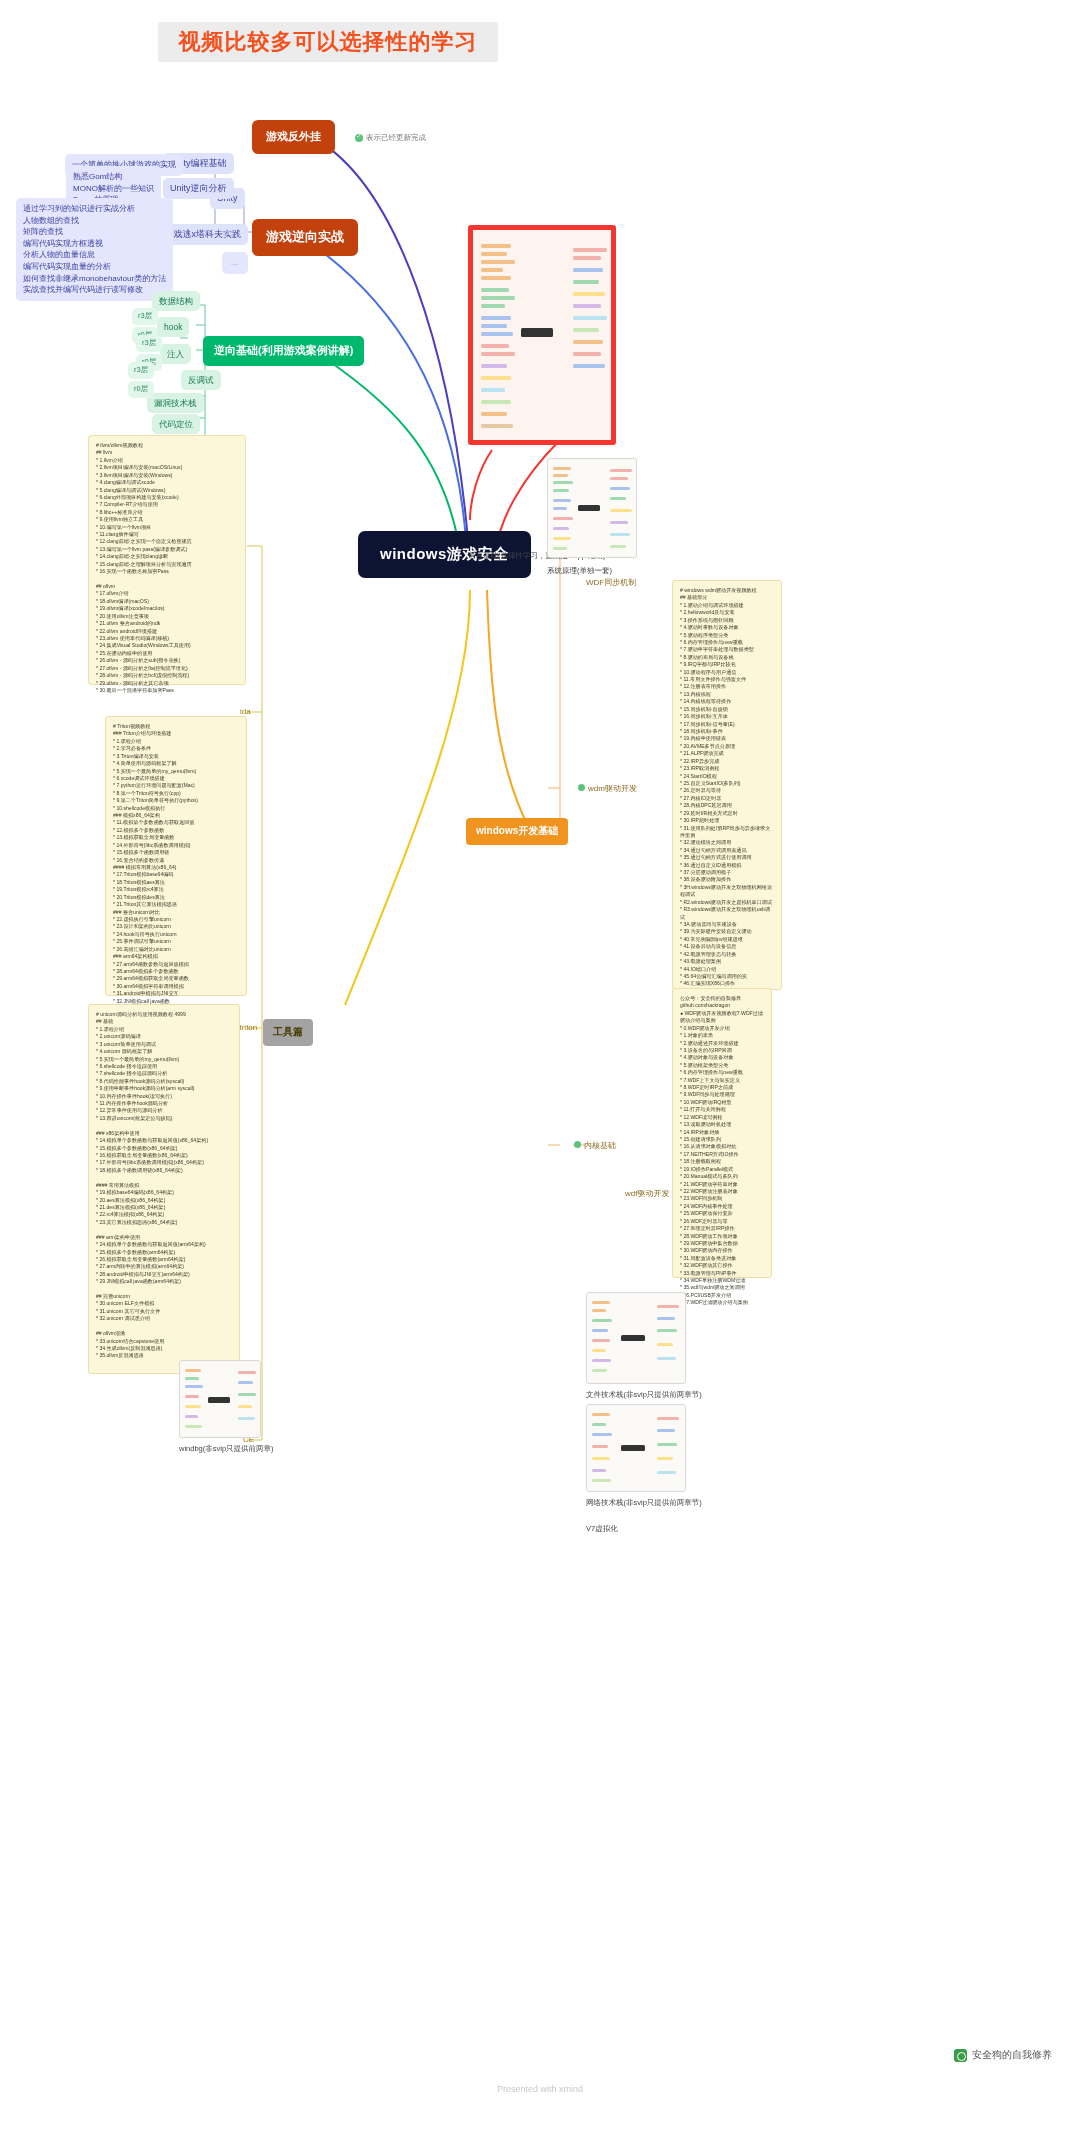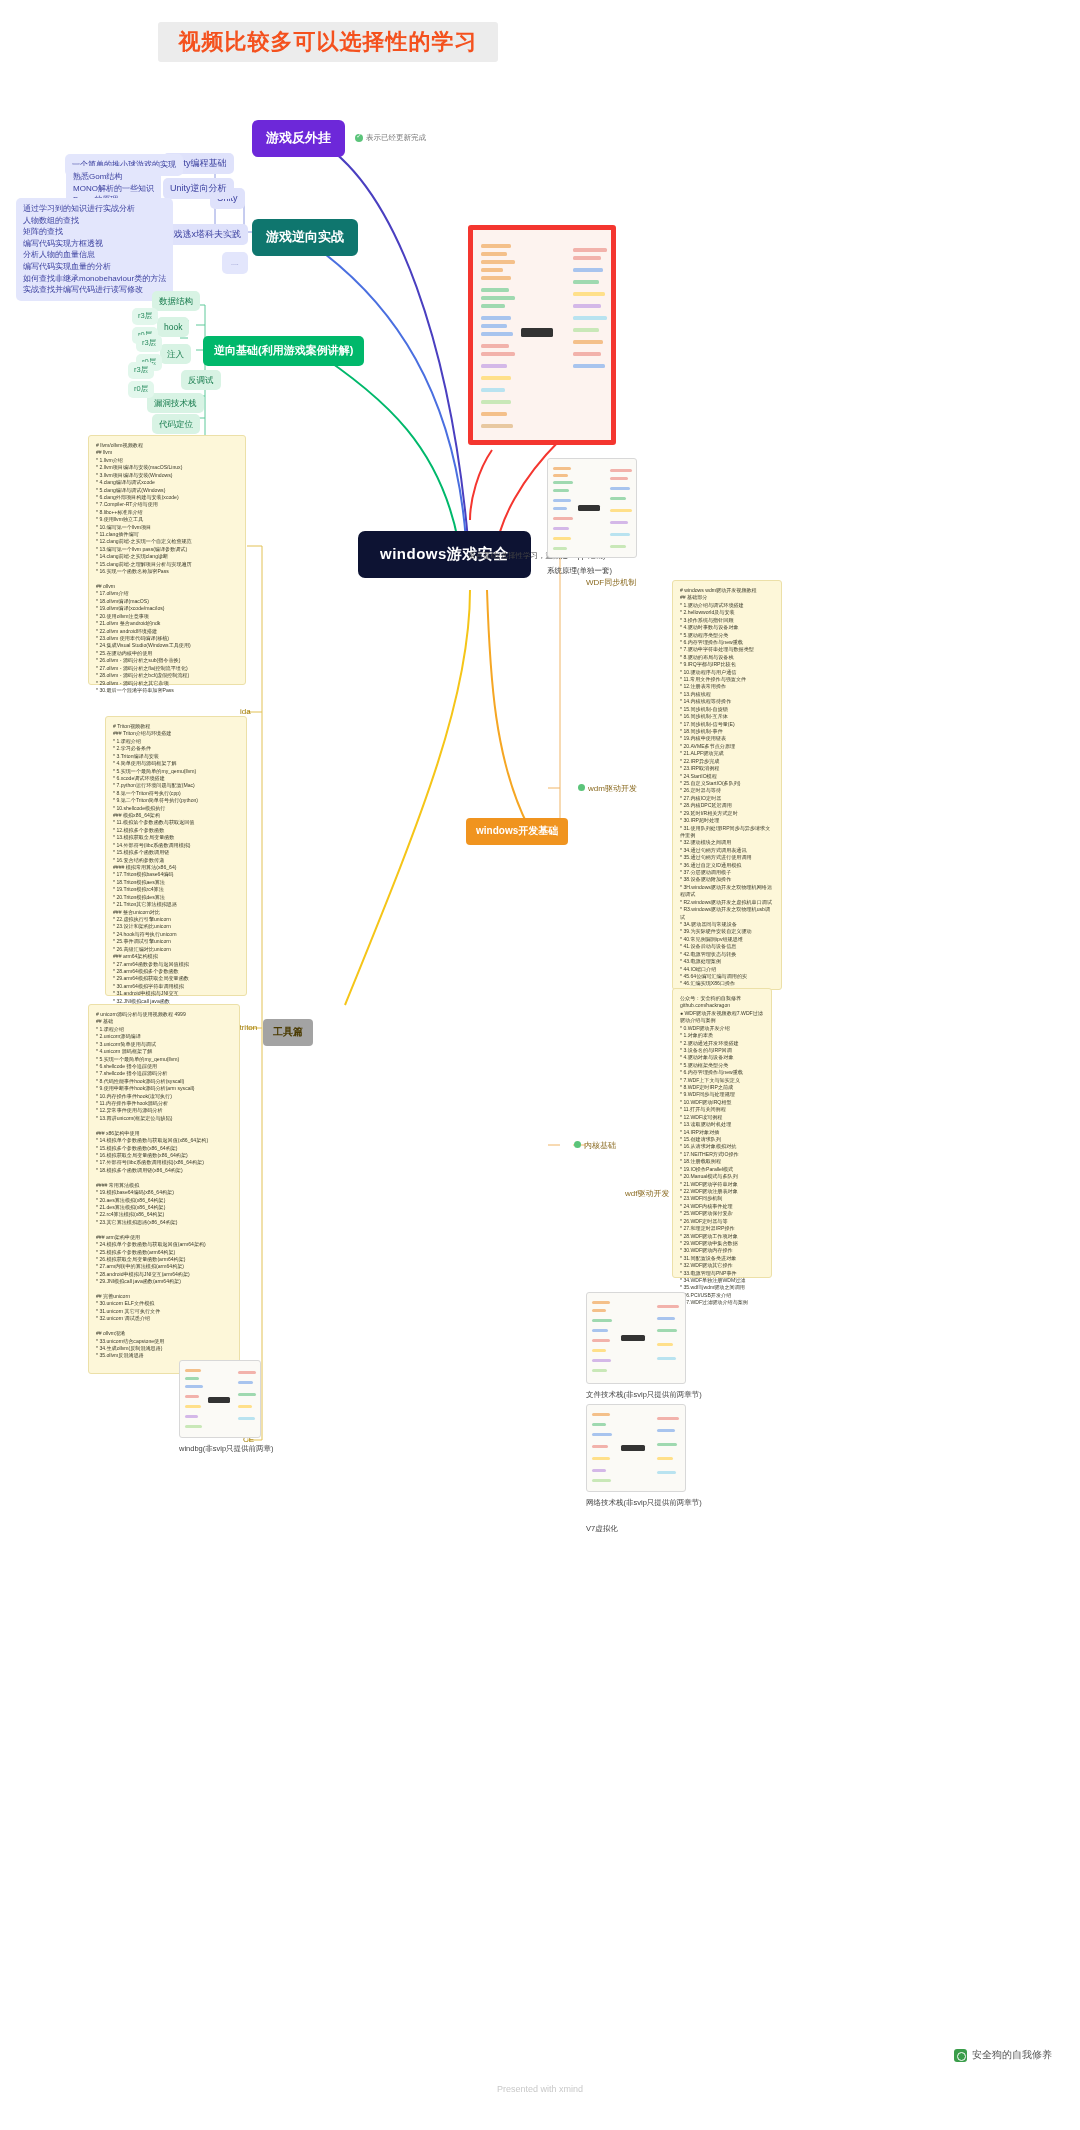--- a/index.html
+++ b/index.html
@@ -19,23 +19,23 @@
   .title-bar{
     position:absolute; left:158px; top:22px; width:340px; height:40px;
     background:#ececec; border-radius:3px;
     display:flex; align-items:center; justify-content:center;
   }
   .title-bar span{
     color:#f4511e; font-size:22px; font-weight:bold; letter-spacing:1px;
   }
 
   
-  .blue-main{ background:#6d28d9; color:#fff; font-weight:bold; font-size:13px;
+  .blue-main{ background:#c2410c; color:#fff; font-weight:bold; font-size:11px;
               padding:9px 14px; border-radius:6px; }
-  .blue-main2{ background:#0f766e; color:#fff; font-weight:bold; font-size:13px;
+  .blue-main2{ background:#c2410c; color:#fff; font-weight:bold; font-size:13px;
               padding:9px 14px; border-radius:6px; }
   .blue-sub{ background:#dfe2fb; color:#3a3f9e; font-size:9px; padding:4px 7px; }
   .blue-leaf{ background:#e3e6fc; color:#3a3f9e; font-size:8px; padding:5px 7px; }
   .blue-tiny{ background:#e3e6fc; color:#8d93c8; font-size:7px; padding:6px 9px; }
 
   .green-main{ background:#00b86b; color:#fff; font-weight:bold; font-size:11px;
                padding:7px 11px; border-radius:5px; }
   .green-sub{ background:#d8f3e4; color:#167a4c; font-size:8.5px; padding:4px 7px; }
   .green-leaf{ background:#e2f7ec; color:#2a8c60; font-size:7.5px; padding:3px 6px; }
 

